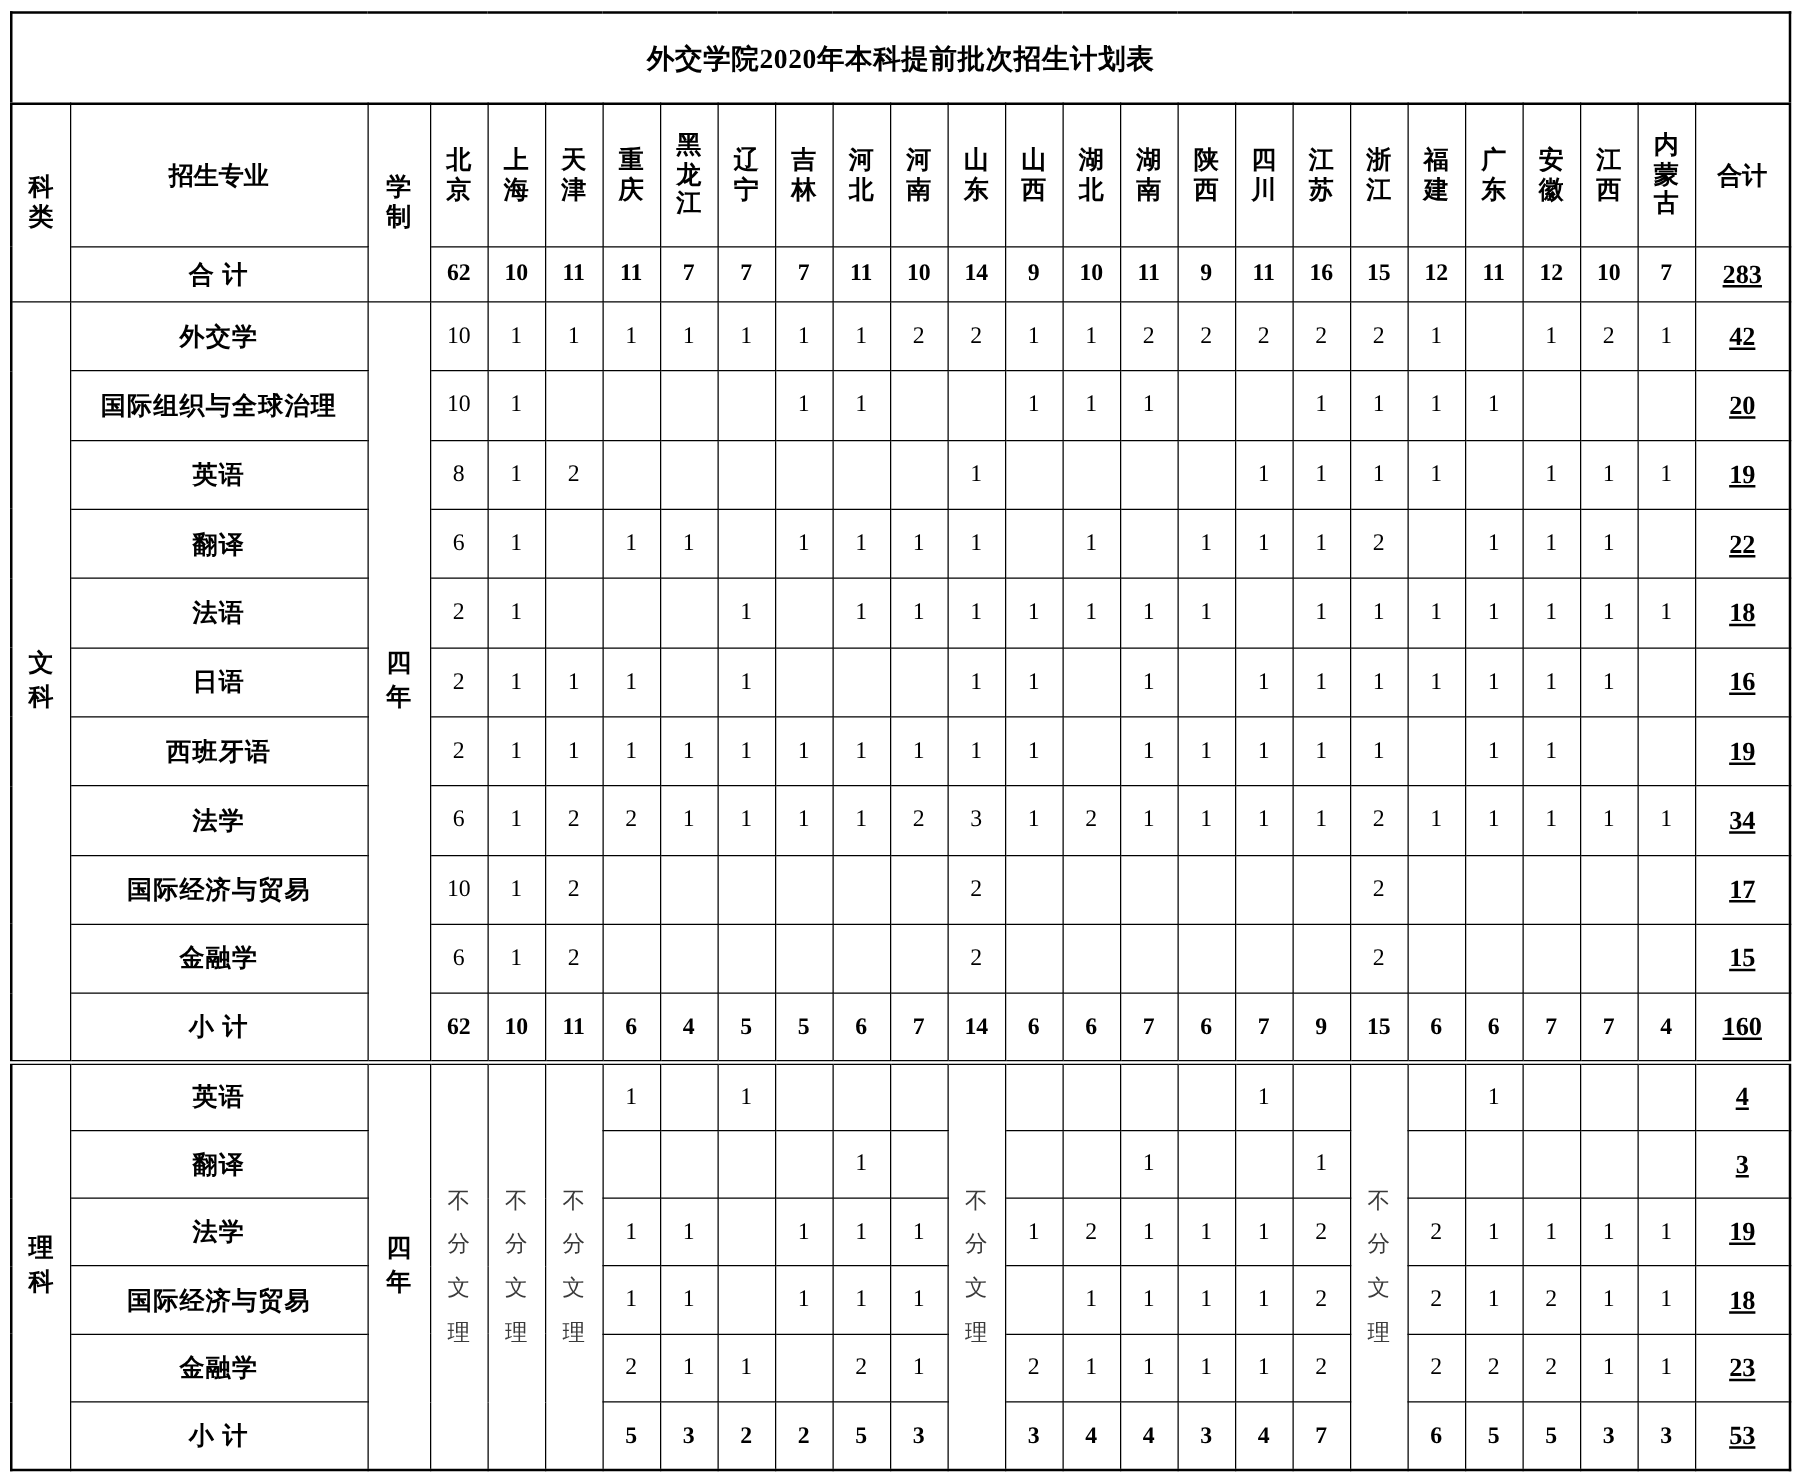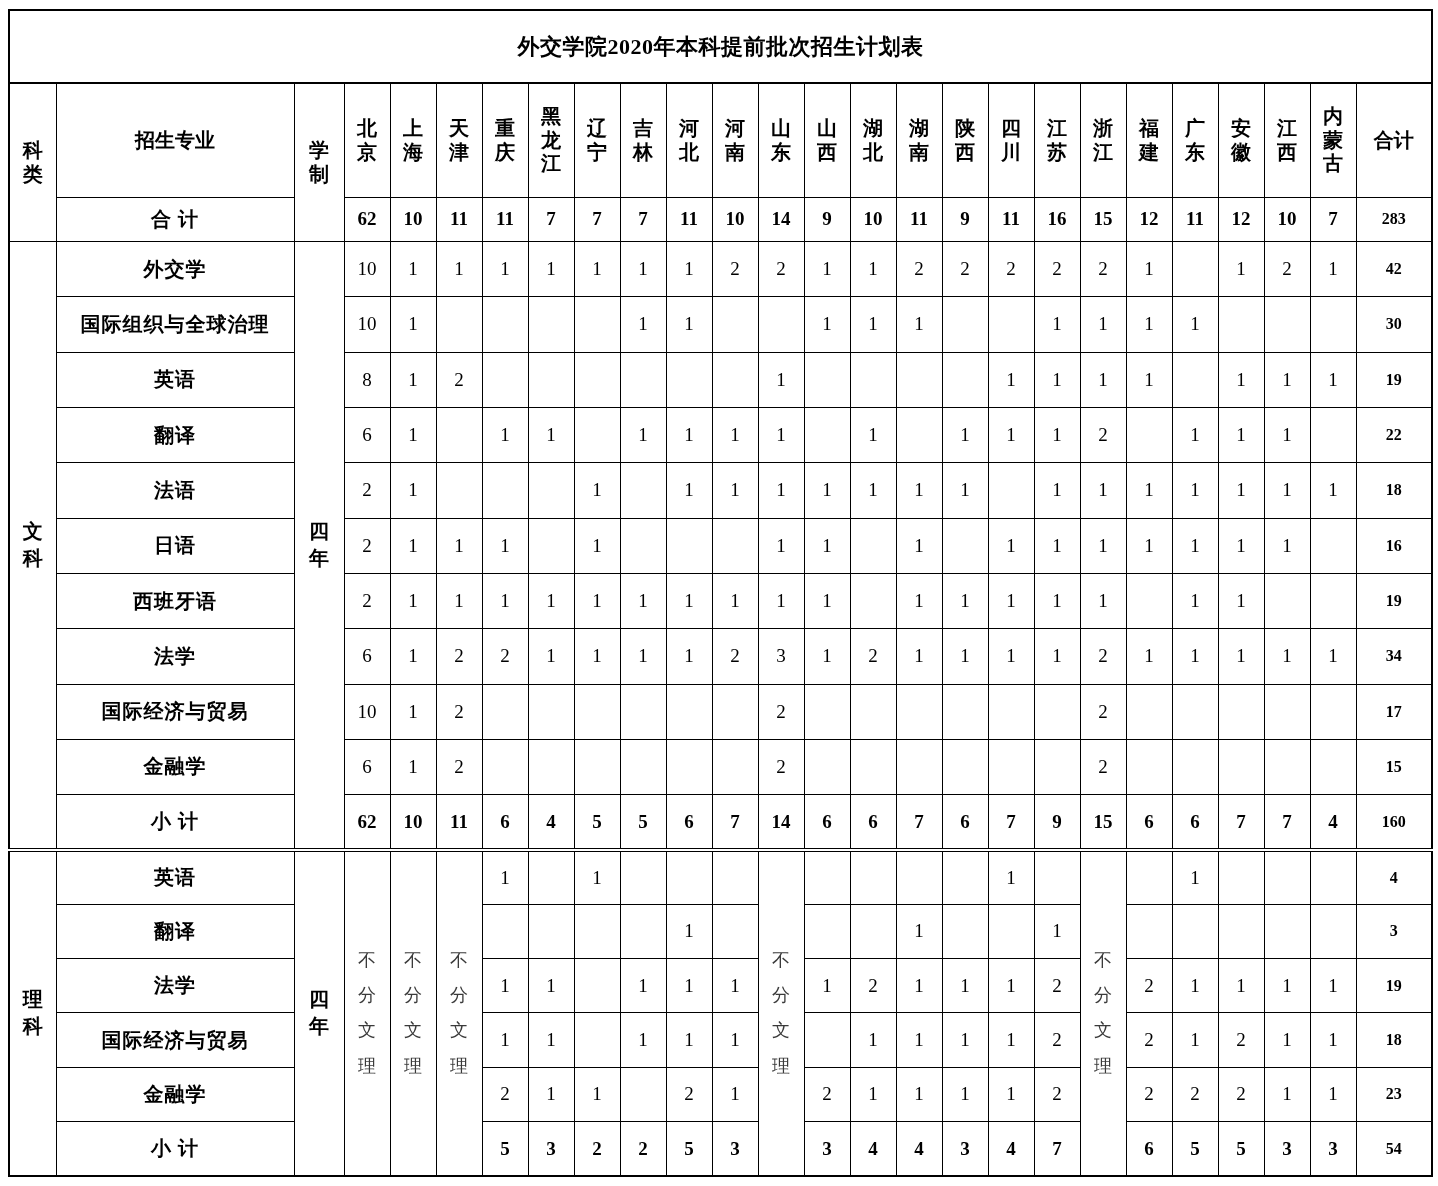--- a/index.html
+++ b/index.html
@@ -33,21 +33,21 @@
     letter-spacing: 0.5px;
   }
   .hdr { font-weight: bold; font-size: 20px; }
   .header-row td { height: 113px; }
   .vstack { line-height: 1.18; }
   .grand-row td { height: 44px; }
   .body-row td { height: 55px; }
   .sci-row td { height: 54px; }
   .val { font-size: 19px; font-weight: normal; }
   .bval { font-size: 19px; font-weight: bold; }
-  .rtotal { font-size: 16px; font-weight: bold; }
+  .rtotal { font-size: 21px; font-weight: bold; text-decoration: underline; }
   .row-label { font-size: 20px; font-weight: bold; letter-spacing: 1px; text-align: center; }
   .cat-cell, .dur-cell { font-size: 20px; font-weight: bold; line-height: 1.35; }
   .note-cell {
     font-size: 18px;
     font-weight: normal;
     color: #3a3a3a;
     line-height: 1.95;
   }
   .dsep { border-top: 4px double #000 !important; }
 </style>
@@ -187,21 +187,21 @@
           <td class="val">1</td>
           <td class="val"></td>
           <td class="val"></td>
           <td class="val">1</td>
           <td class="val">1</td>
           <td class="val">1</td>
           <td class="val">1</td>
           <td class="val"></td>
           <td class="val"></td>
           <td class="val"></td>
-          <td class="rtotal">30</td>
+          <td class="rtotal">20</td>
         </tr>
         <tr class="body-row">
           <td class="row-label">英语</td>
           <td class="val">8</td>
           <td class="val">1</td>
           <td class="val">2</td>
           <td class="val"></td>
           <td class="val"></td>
           <td class="val"></td>
           <td class="val"></td>
@@ -554,17 +554,17 @@
           <td class="bval">4</td>
           <td class="bval">4</td>
           <td class="bval">3</td>
           <td class="bval">4</td>
           <td class="bval">7</td>
           <td class="bval">6</td>
           <td class="bval">5</td>
           <td class="bval">5</td>
           <td class="bval">3</td>
           <td class="bval">3</td>
-          <td class="rtotal">54</td>
+          <td class="rtotal">53</td>
         </tr>
       </tbody>
   </table>
 </div>
 
 </body></html>

